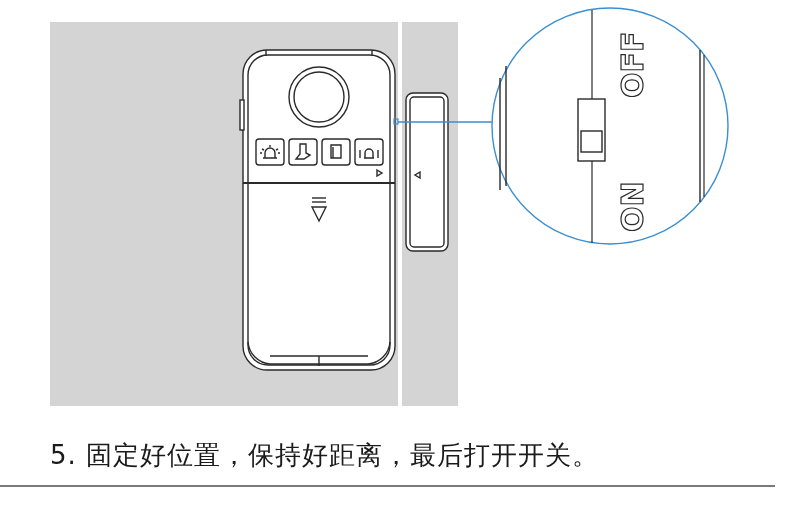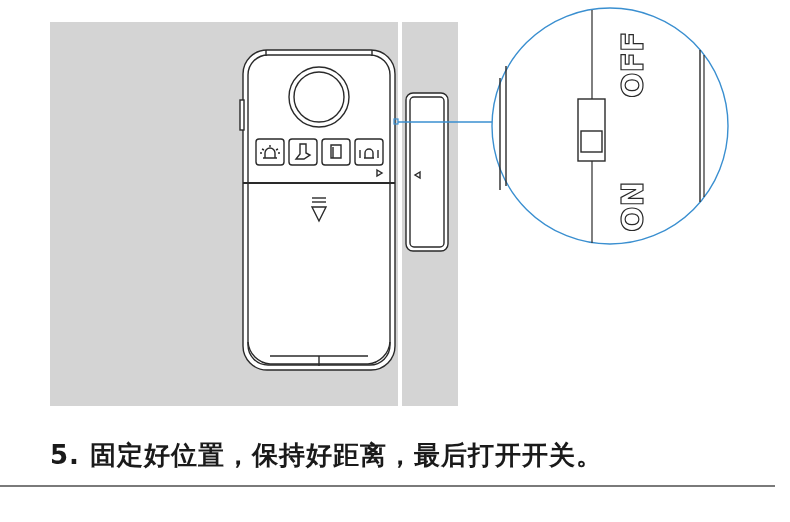--- a/index.html
+++ b/index.html
@@ -1,21 +1,21 @@
 <!DOCTYPE html>
 <html><head>
 <meta charset="utf-8">
 <style>
   html, body { margin:0; padding:0; background:#ffffff; }
   body { width:790px; height:522px; position:relative; overflow:hidden; font-family:"DejaVu Sans", sans-serif; }
   .figure { position:absolute; left:0; top:0; width:790px; height:420px; }
   .bg-wall { position:absolute; left:50px; top:22px; width:348px; height:384px; background:#d4d4d4; }
   .bg-door { position:absolute; left:402px; top:22px; width:56px; height:384px; background:#d4d4d4; }
   svg { position:absolute; left:0; top:0; }
-  .caption { position:absolute; left:50px; top:438px; font-size:26px; color:#1a1a1a; letter-spacing:1px; white-space:nowrap;font-weight:bold; }
+  .caption { position:absolute; left:50px; top:438px; font-size:26px; color:#1a1a1a; letter-spacing:1px; white-space:nowrap; }
   .divider { position:absolute; left:0; top:485px; width:775px; height:2px; background:#7a7a7a; }
 </style>
 </head>
 <body>
 
 <div class="figure">
   <div class="bg-wall"></div>
   <div class="bg-door"></div>
 
   <svg width="790" height="420" viewBox="0 0 790 420">

